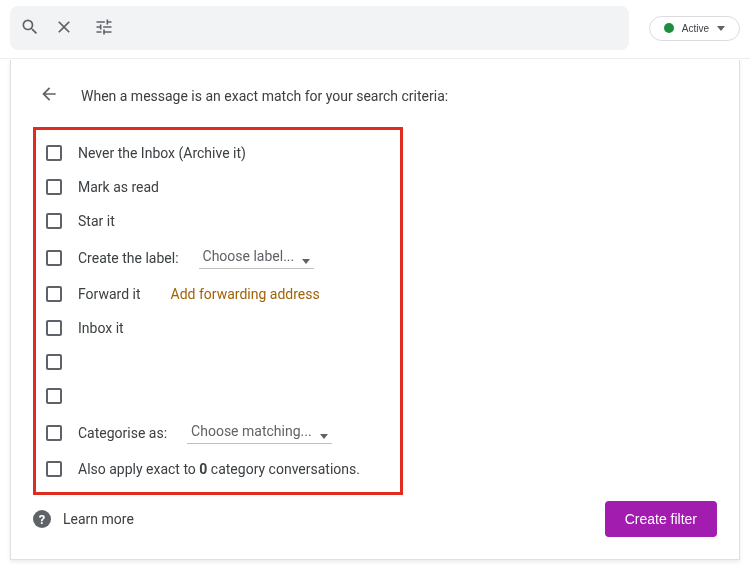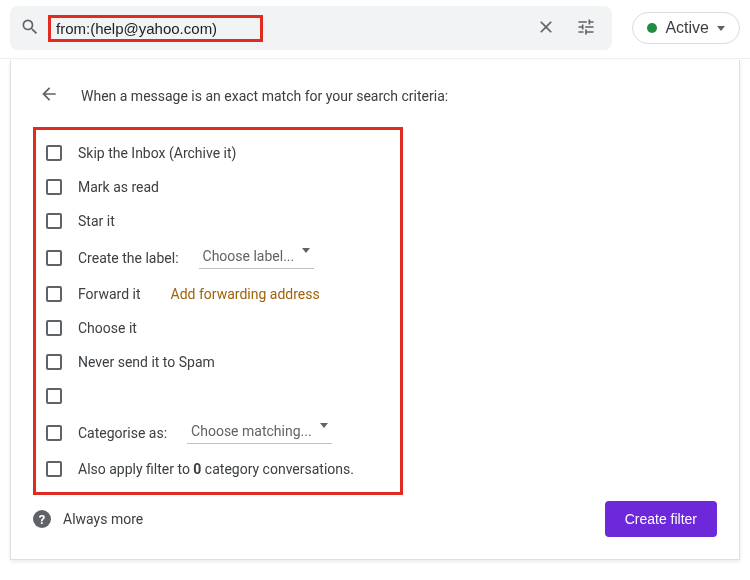--- a/index.html
+++ b/index.html
@@ -58,21 +58,21 @@
       align-items: center;
       justify-content: center;
     }
     .active-pill {
       border: 1px solid #dadce0;
       border-radius: 18px;
       padding: 6px 14px;
       display: flex;
       align-items: center;
       gap: 8px;
-      font-size: 16px;
+      font-size: 10px;
       color: #3c4043;
       cursor: pointer;
       background: #fff;
     }
     .active-dot {
       width: 10px;
       height: 10px;
       background: #1e8e3e;
       border-radius: 50%;
     }
@@ -120,21 +120,21 @@
       background: #fff;
       cursor: pointer;
       flex-shrink: 0;
     }
     .action-label {
       color: #3c4043;
       font-size: 14px;
     }
     .dropdown-inline {
       display: inline-flex;
-      align-items: flex-start;
+      align-items: flex-end;
       gap: 8px;
       color: #5f6368;
       border-bottom: 1px solid #c0c0c0;
       padding: 2px 4px 4px 4px;
       margin-left: 4px;
       cursor: pointer;
     }
     .dropdown-inline .chevron-down { border-top-color: #5f6368; }
     .link-text {
       color: #a16207;
@@ -162,21 +162,21 @@
     .help-icon {
       width: 18px; height: 18px;
       background: #5f6368;
       border-radius: 50%;
       color: #fff;
       font-size: 13px;
       display: flex; align-items: center; justify-content: center;
       font-weight: 700;
     }
     .create-btn {
-      background: #6d28d9;
+      background: #a21caf;
       color: #fff;
       border: none;
       border-radius: 4px;
       padding: 10px 20px;
       font-size: 14px;
       font-weight: 500;
       cursor: pointer;
     }
     .faint-line {
       position: absolute;
@@ -189,25 +189,20 @@
 
 <div class="faint-line"></div>
 
 <div class="topbar">
   <div class="search-container">
     <span class="search-icon">
       <svg width="20" height="20" viewBox="0 0 24 24">
           <path d="M15.5 14h-.79l-.28-.27A6.471 6.471 0 0 0 16 9.5 6.5 6.5 0 1 0 9.5 16c1.61 0 3.09-.59 4.23-1.57l.27.28v.79l5 4.99L20.49 19l-4.99-5zm-6 0C7.01 14 5 11.99 5 9.5S7.01 5 9.5 5 14 7.01 14 9.5 11.99 14 9.5 14z"></path>
         </svg>
     </span>
-    <div class="search-input-wrap">
-      <div class="highlight-box-search">
-        <input class="search-input" type="text" value="from:(help@yahoo.com)" style="">
-      </div>
-    </div>
     <button class="icon-btn clear-icon">
       <span>
         <svg width="20" height="20" viewBox="0 0 24 24">
             <path d="M19 6.41 17.59 5 12 10.59 6.41 5 5 6.41 10.59 12 5 17.59 6.41 19 12 13.41 17.59 19 19 17.59 13.41 12z"></path>
           </svg>
       </span>
     </button>
     <button class="icon-btn tune-icon">
       <span>
         <svg width="20" height="20" viewBox="0 0 24 24">
@@ -232,21 +227,21 @@
           </svg>
       </span>
     </button>
     <span class="header-text">When a message is an exact match for your search criteria:</span>
   </div>
 
   <div class="actions-highlight">
 
     <div class="action-row">
       <div class="checkbox"></div>
-      <span class="action-label">Skip the Inbox (Archive it)</span>
+      <span class="action-label">Never the Inbox (Archive it)</span>
     </div>
 
     <div class="action-row">
       <div class="checkbox"></div>
       <span class="action-label">Mark as read</span>
     </div>
 
     <div class="action-row">
       <div class="checkbox"></div>
       <span class="action-label">Star it</span>
@@ -262,51 +257,50 @@
     </div>
 
     <div class="action-row">
       <div class="checkbox"></div>
       <span class="action-label">Forward it</span>
       <span class="link-text">Add forwarding address</span>
     </div>
 
     <div class="action-row">
       <div class="checkbox"></div>
-      <span class="action-label">Choose it</span>
-    </div>
-
-    <div class="action-row">
-      <div class="checkbox"></div>
-      <span class="action-label">Never send it to Spam</span>
+      <span class="action-label">Inbox it</span>
+    </div>
+
+    <div class="action-row">
+      <div class="checkbox"></div>
     </div>
 
 
     <div class="action-row">
       <div class="checkbox"></div>
     </div>
 
     <div class="action-row">
       <div class="checkbox"></div>
       <span class="action-label">Categorise as:</span>
       <span class="dropdown-inline">
         <span>Choose matching...</span>
         <span class="chevron-down"></span>
       </span>
     </div>
 
     <div class="action-row">
       <div class="checkbox"></div>
       <span class="action-label">
-        <span>Also apply filter to </span><span class="bold-count">0</span><span> category conversations.</span>
+        <span>Also apply exact to </span><span class="bold-count">0</span><span> category conversations.</span>
       </span>
     </div>
 
   </div>
 
   <div class="panel-footer">
     <div class="learn-more">
       <span class="help-icon">?</span>
-      <span>Always more</span>
+      <span>Learn more</span>
     </div>
     <button class="create-btn">Create filter</button>
   </div>
 </div>
 
 </body></html>

